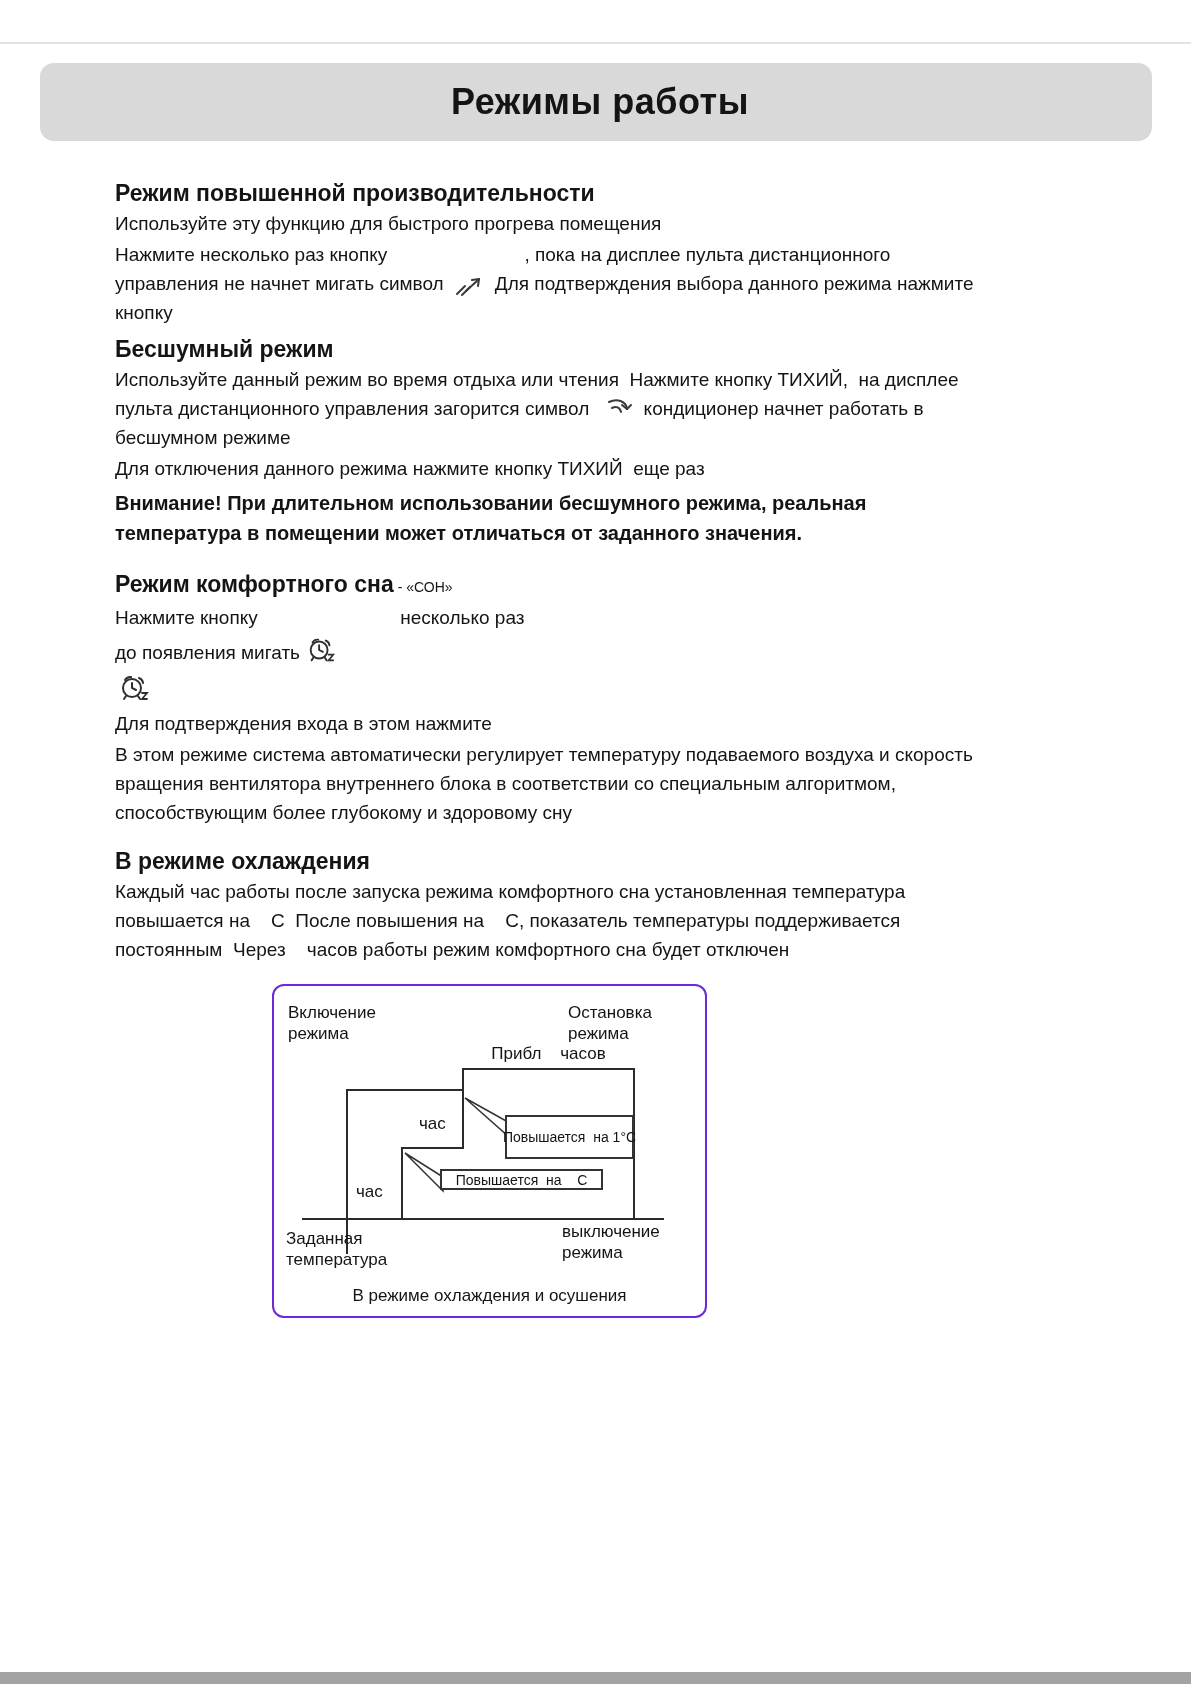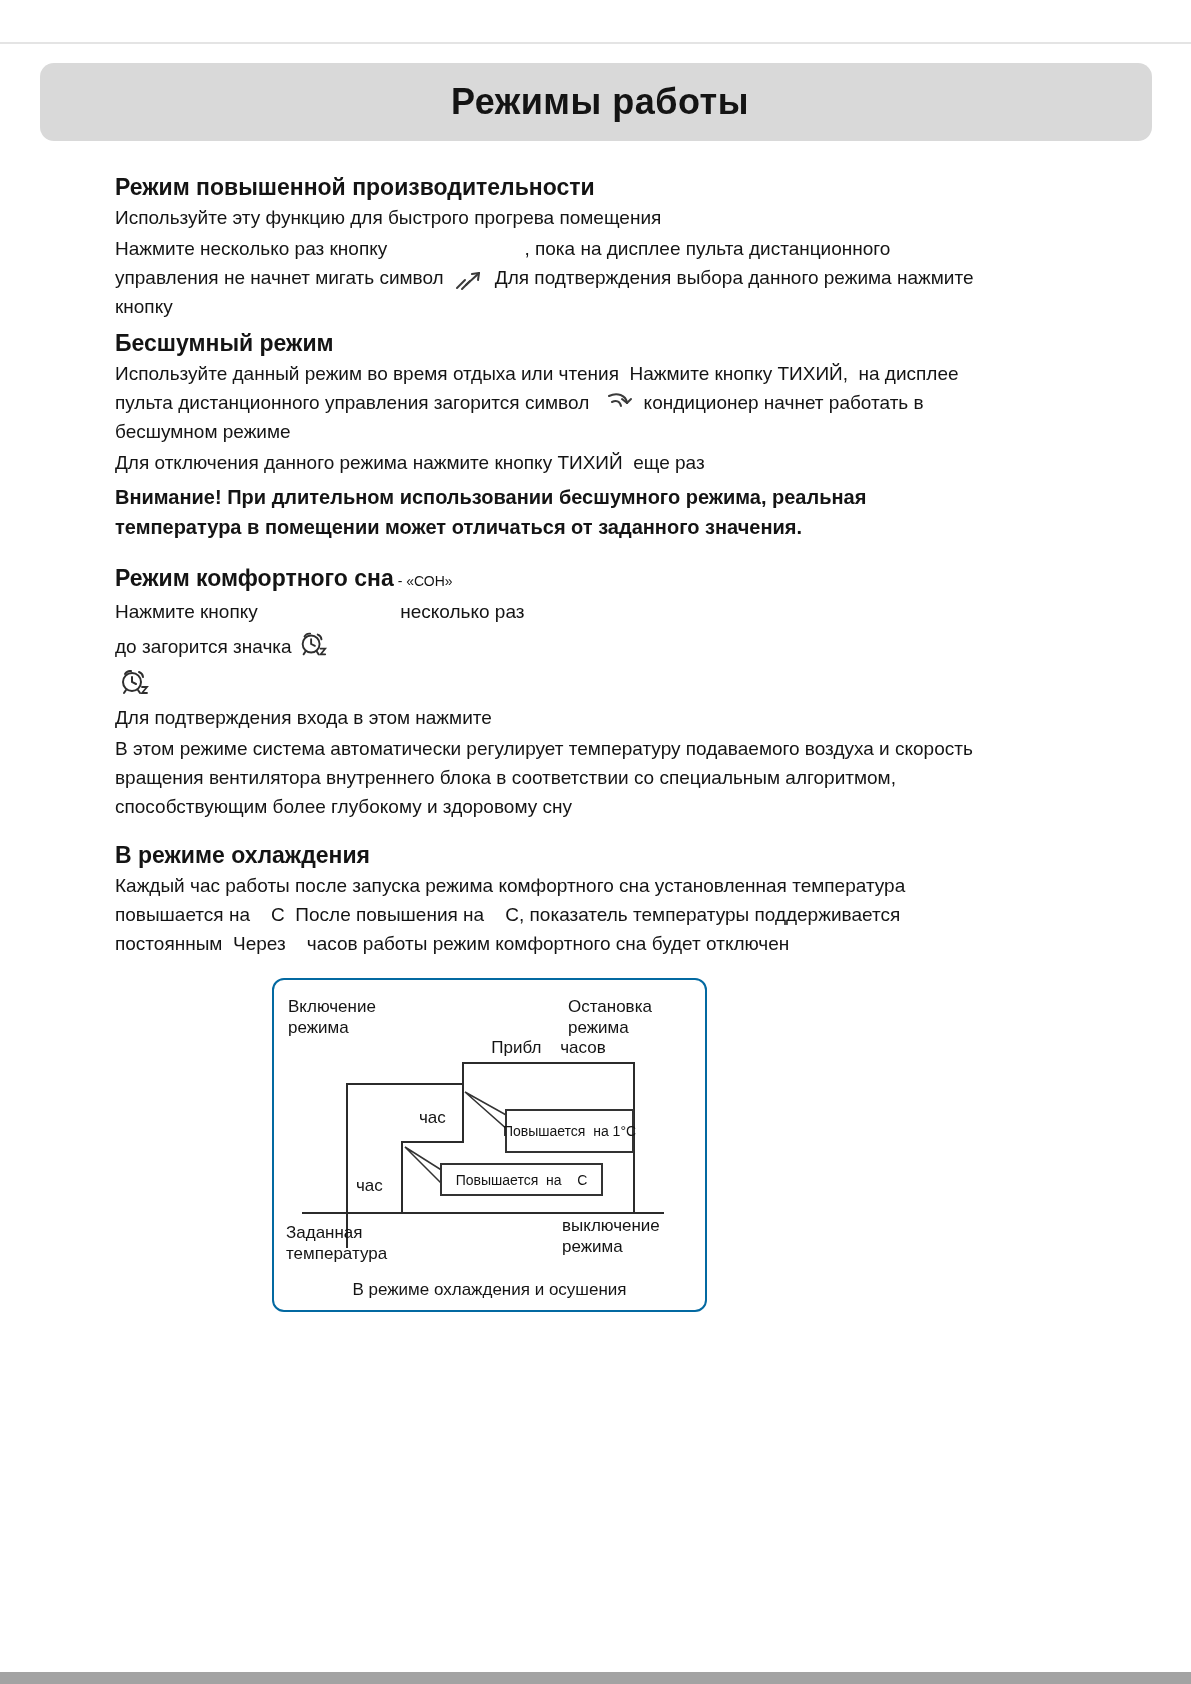--- a/index.html
+++ b/index.html
@@ -6,41 +6,41 @@
   html,body { background:#ffffff; }
   body { font-family:"Liberation Sans", sans-serif; color:#141414; }
   .page { position:relative; width:1191px; height:1684px; background:#fff; overflow:hidden; margin:0 auto; }
   .top-rule { position:absolute; top:42px; left:0; width:100%; height:2px; background:#e4e4e4; }
   .bottom-bar { position:absolute; bottom:0; left:0; width:100%; height:12px; background:#a3a3a3; }
 
   .header-bar { position:absolute; top:63px; left:40px; width:1112px; height:78px;
                 background:#d9d9d9; border-radius:14px; display:flex; align-items:center; justify-content:center;padding-left:8px; }
   .header-bar h1 { font-size:36px; font-weight:bold; letter-spacing:0.5px; }
 
-  .content { position:absolute; top:129px; left:115px; width:980px; }
+  .content { position:absolute; top:135px; left:115px; width:980px; }
 
   h2.section { font-size:23px; font-weight:bold; line-height:28px; }
   .h-turbo { margin-top:44px; }
   .h-quiet { margin-top:8px; }
   .h-sleep { margin-top:22px; font-size:22px; }
   .h-cool  { margin-top:20px; }
   .h-suffix { font-weight:normal; font-size:14px; }
 
   p.body { font-size:19px; line-height:29px; white-space:pre-wrap; margin-top:4px; }
   p.tight { margin-top:2px; }
   p.warning { font-size:20px; font-weight:bold; line-height:30px; margin-top:5px; white-space:pre-wrap; }
   .pre { white-space:pre-wrap; }
 
   .inline-icon { display:inline-block; vertical-align:-7px; }
   .inline-icon svg { display:block; }
   .standalone-icon { margin:4px 0 2px 2px; height:36px; }
 
   
   .diagram-box { position:relative; width:435px; height:334px; margin:20px 0 0 157px;
-                 border:2px solid #0369a1; border-radius:12px; background:#fff; font-size:17px; }
+                 border:2px solid #6d28d9; border-radius:12px; background:#fff; font-size:17px; }
   .dlabel { position:absolute; line-height:21px; white-space:pre-line; z-index:2; }
   .dcaption { position:absolute; left:0; top:300px; width:100%; text-align:center; z-index:2; }
   .hline { position:absolute; height:2px; background:#2b2b2b; z-index:1; }
   .vline { position:absolute; width:2px; background:#2b2b2b; z-index:1; }
   .pointer-layer { position:absolute; left:0; top:0; z-index:3; }
   .callout { position:absolute; border:2px solid #333; background:#fff; z-index:4;
              display:flex; align-items:center; justify-content:center;
              font-size:14px; white-space:pre; }
   .hour-label { position:absolute; font-size:17px; z-index:2; }
   .duration-label { position:absolute; left:188px; top:58px; width:173px; text-align:center; z-index:2; }
@@ -81,21 +81,21 @@
               <path d="M7 12 C 11 10, 15 11, 16 16"></path>
             </g>
           </svg></span><span class="pre">  кондиционер начнет работать в
 бесшумном режиме</span></p>
     <p class="body tight">Для отключения данного режима нажмите кнопку ТИХИЙ  еще раз</p>
     <p class="warning">Внимание! При длительном использовании бесшумного режима, реальная
 температура в помещении может отличаться от заданного значения.</p>
 
     <h2 class="section h-sleep"><span>Режим комфортного сна</span><span class="h-suffix"> - «СОН»</span></h2>
     <p class="body tight">Нажмите кнопку                           несколько раз</p>
-    <p class="body tight"><span class="pre">до загорится значка </span><span class="inline-icon"><svg width="32" height="32" viewBox="0 0 34 34">
+    <p class="body tight"><span class="pre">до появления мигать </span><span class="inline-icon"><svg width="32" height="32" viewBox="0 0 34 34">
             <g fill="none" stroke="#2e2e2e" stroke-width="2" stroke-linecap="round">
               <circle cx="15" cy="17" r="9"></circle>
               <path d="M8 9 A 6 6 0 0 1 14 6"></path>
               <path d="M22 7 A 6 6 0 0 1 26 12"></path>
               <path d="M15 12 v5 l4 2"></path>
               <path d="M9 25 l-2 3"></path>
               <path d="M21 25 l2 3"></path>
               <path d="M25 22 h5 l-5 6 h5" stroke-width="1.8"></path>
             </g>
           </svg></span></p>
@@ -138,21 +138,21 @@
 
       <div class="hour-label" style="left:145px; top:128px;">час</div>
       <div class="hour-label" style="left:82px;  top:196px;">час</div>
 
       <svg class="pointer-layer" width="431" height="330" viewBox="0 0 431 330">
         <polygon points="234,136 234,150 191,112" fill="#ffffff" stroke="#333" stroke-width="1.5"></polygon>
         <polygon points="169,191 169,205 131,167" fill="#ffffff" stroke="#333" stroke-width="1.5"></polygon>
       </svg>
 
       <div class="callout" style="left:231px; top:129px; width:129px; height:44px;">Повышается  на 1°С</div>
-      <div class="callout" style="left:166px; top:183px; width:163px; height:33px;">Повышается  на    С</div>
+      <div class="callout" style="left:166px; top:183px; width:163px; height:21px;">Повышается  на    С</div>
 
       <div class="dlabel" style="left:12px;  top:242px;">Заданная
 температура</div>
       <div class="dlabel" style="left:288px; top:235px;">выключение
 режима</div>
       <div class="dcaption">В режиме охлаждения и осушения</div>
     </div>
 
   </div>
 

